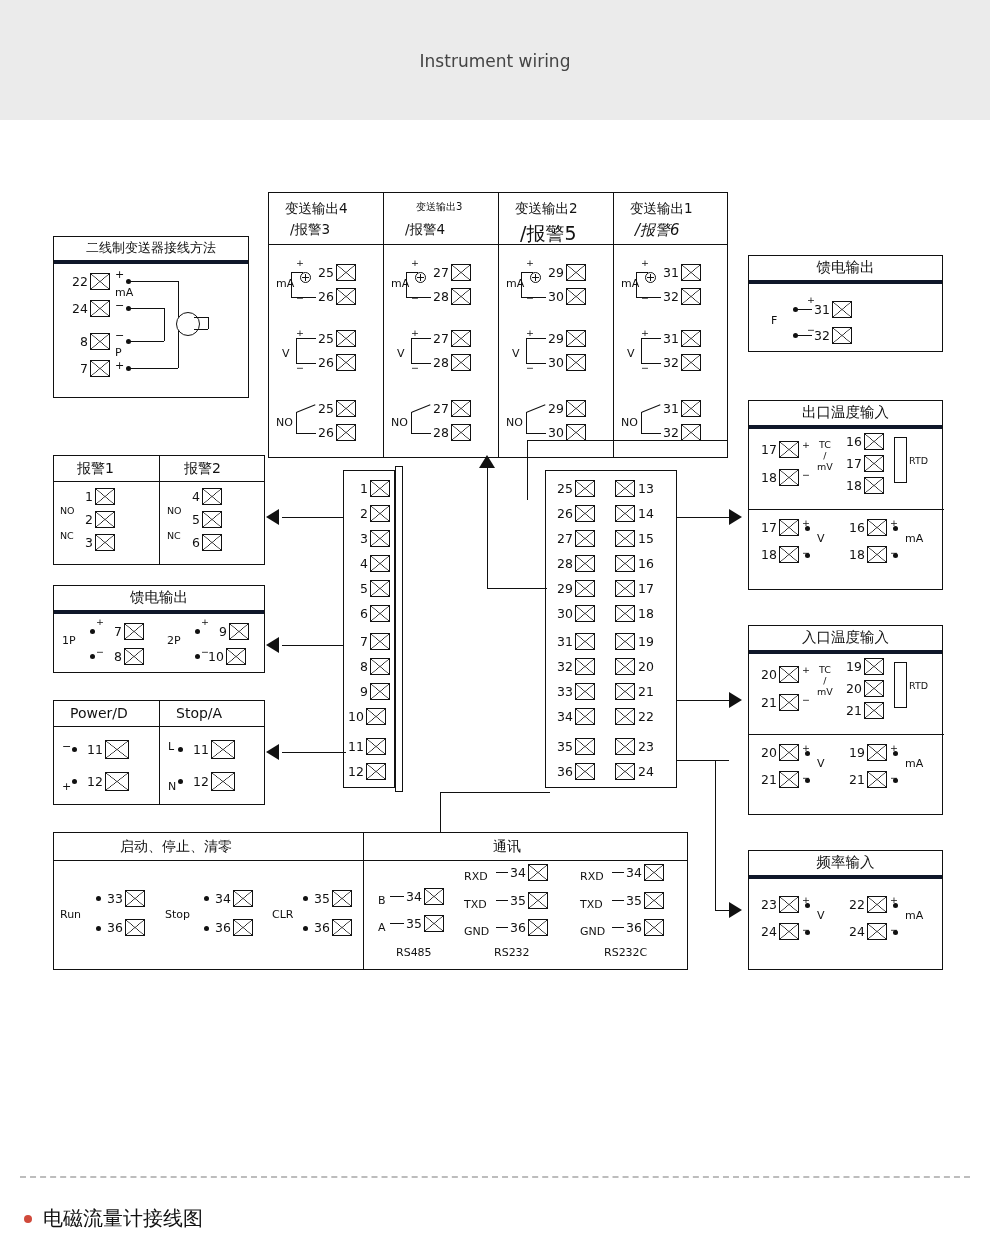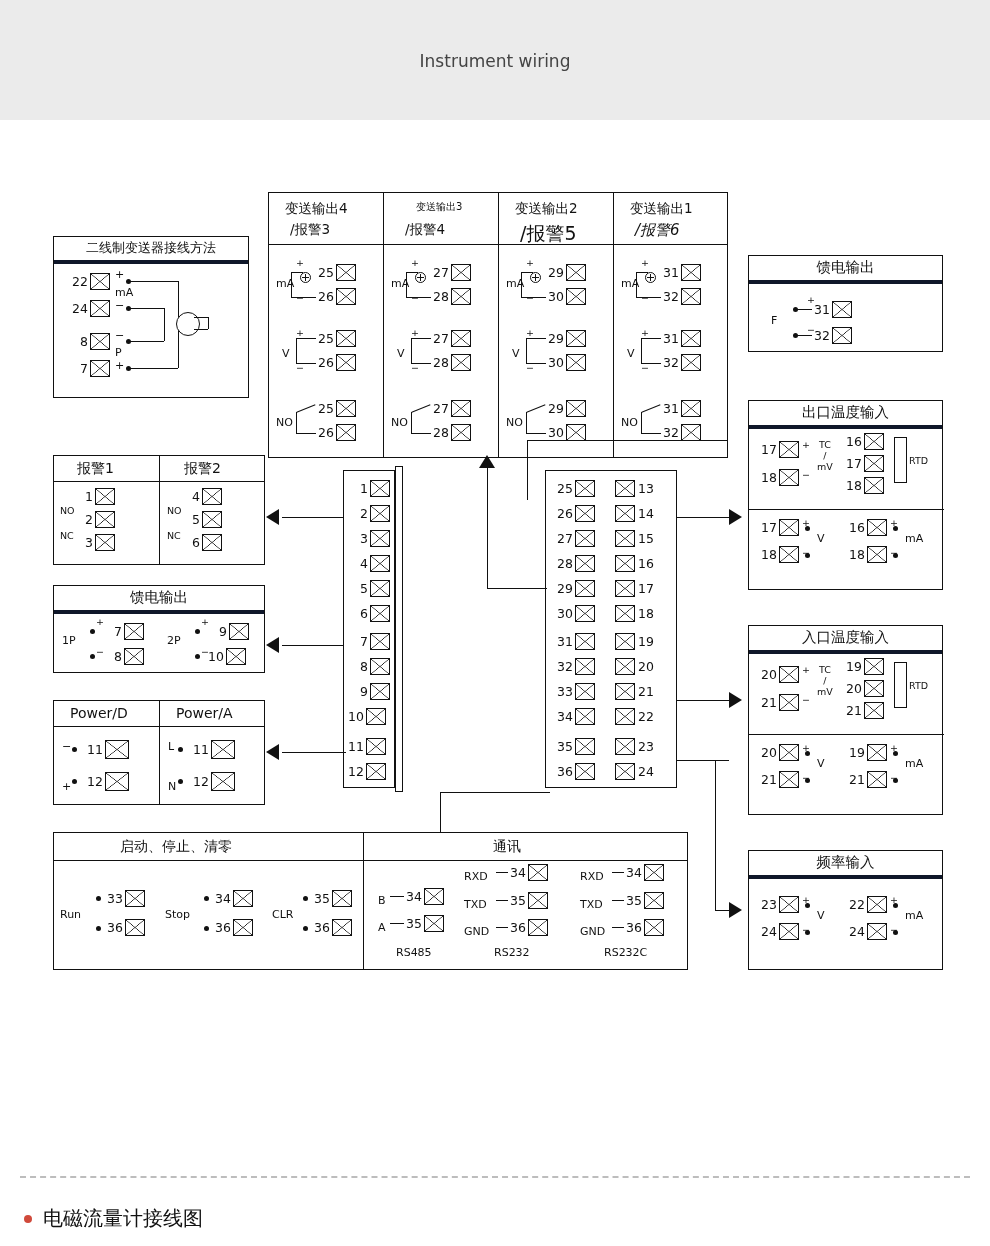--- a/index.html
+++ b/index.html
@@ -542,21 +542,21 @@
   <div class="dot" style="left:36px;top:43px;"></div>
   <div class="dot" style="left:36px;top:68px;"></div>
   <div class="dot" style="left:141px;top:43px;"></div>
   <div class="dot" style="left:141px;top:68px;"></div>
 </div>
 
 <div class="box" style="left:53px;top:700px;width:212px;height:105px;"></div>
 <div class="hline" style="left:53px;top:726px;width:212px;"></div>
 <div class="vline" style="left:159px;top:700px;height:105px;"></div>
 <div class="lbl" style="left:70px;top:705px;font-size:14px;">Power/D</div>
-<div class="lbl" style="left:176px;top:705px;font-size:14px;">Power/A</div>
+<div class="lbl" style="left:176px;top:705px;font-size:14px;">Stop/A</div>
 
 <div>
   <div class="lbl s" style="left:62px;top:740px;">−</div>
   <div class="lbl s" style="left:62px;top:780px;">+</div>
   <div class="term" style="left:85px;top:740px;">
       <div class="num">11</div>
       <div class="sq big"></div>
     </div>
   <div class="term" style="left:85px;top:772px;">
       <div class="num">12</div>

